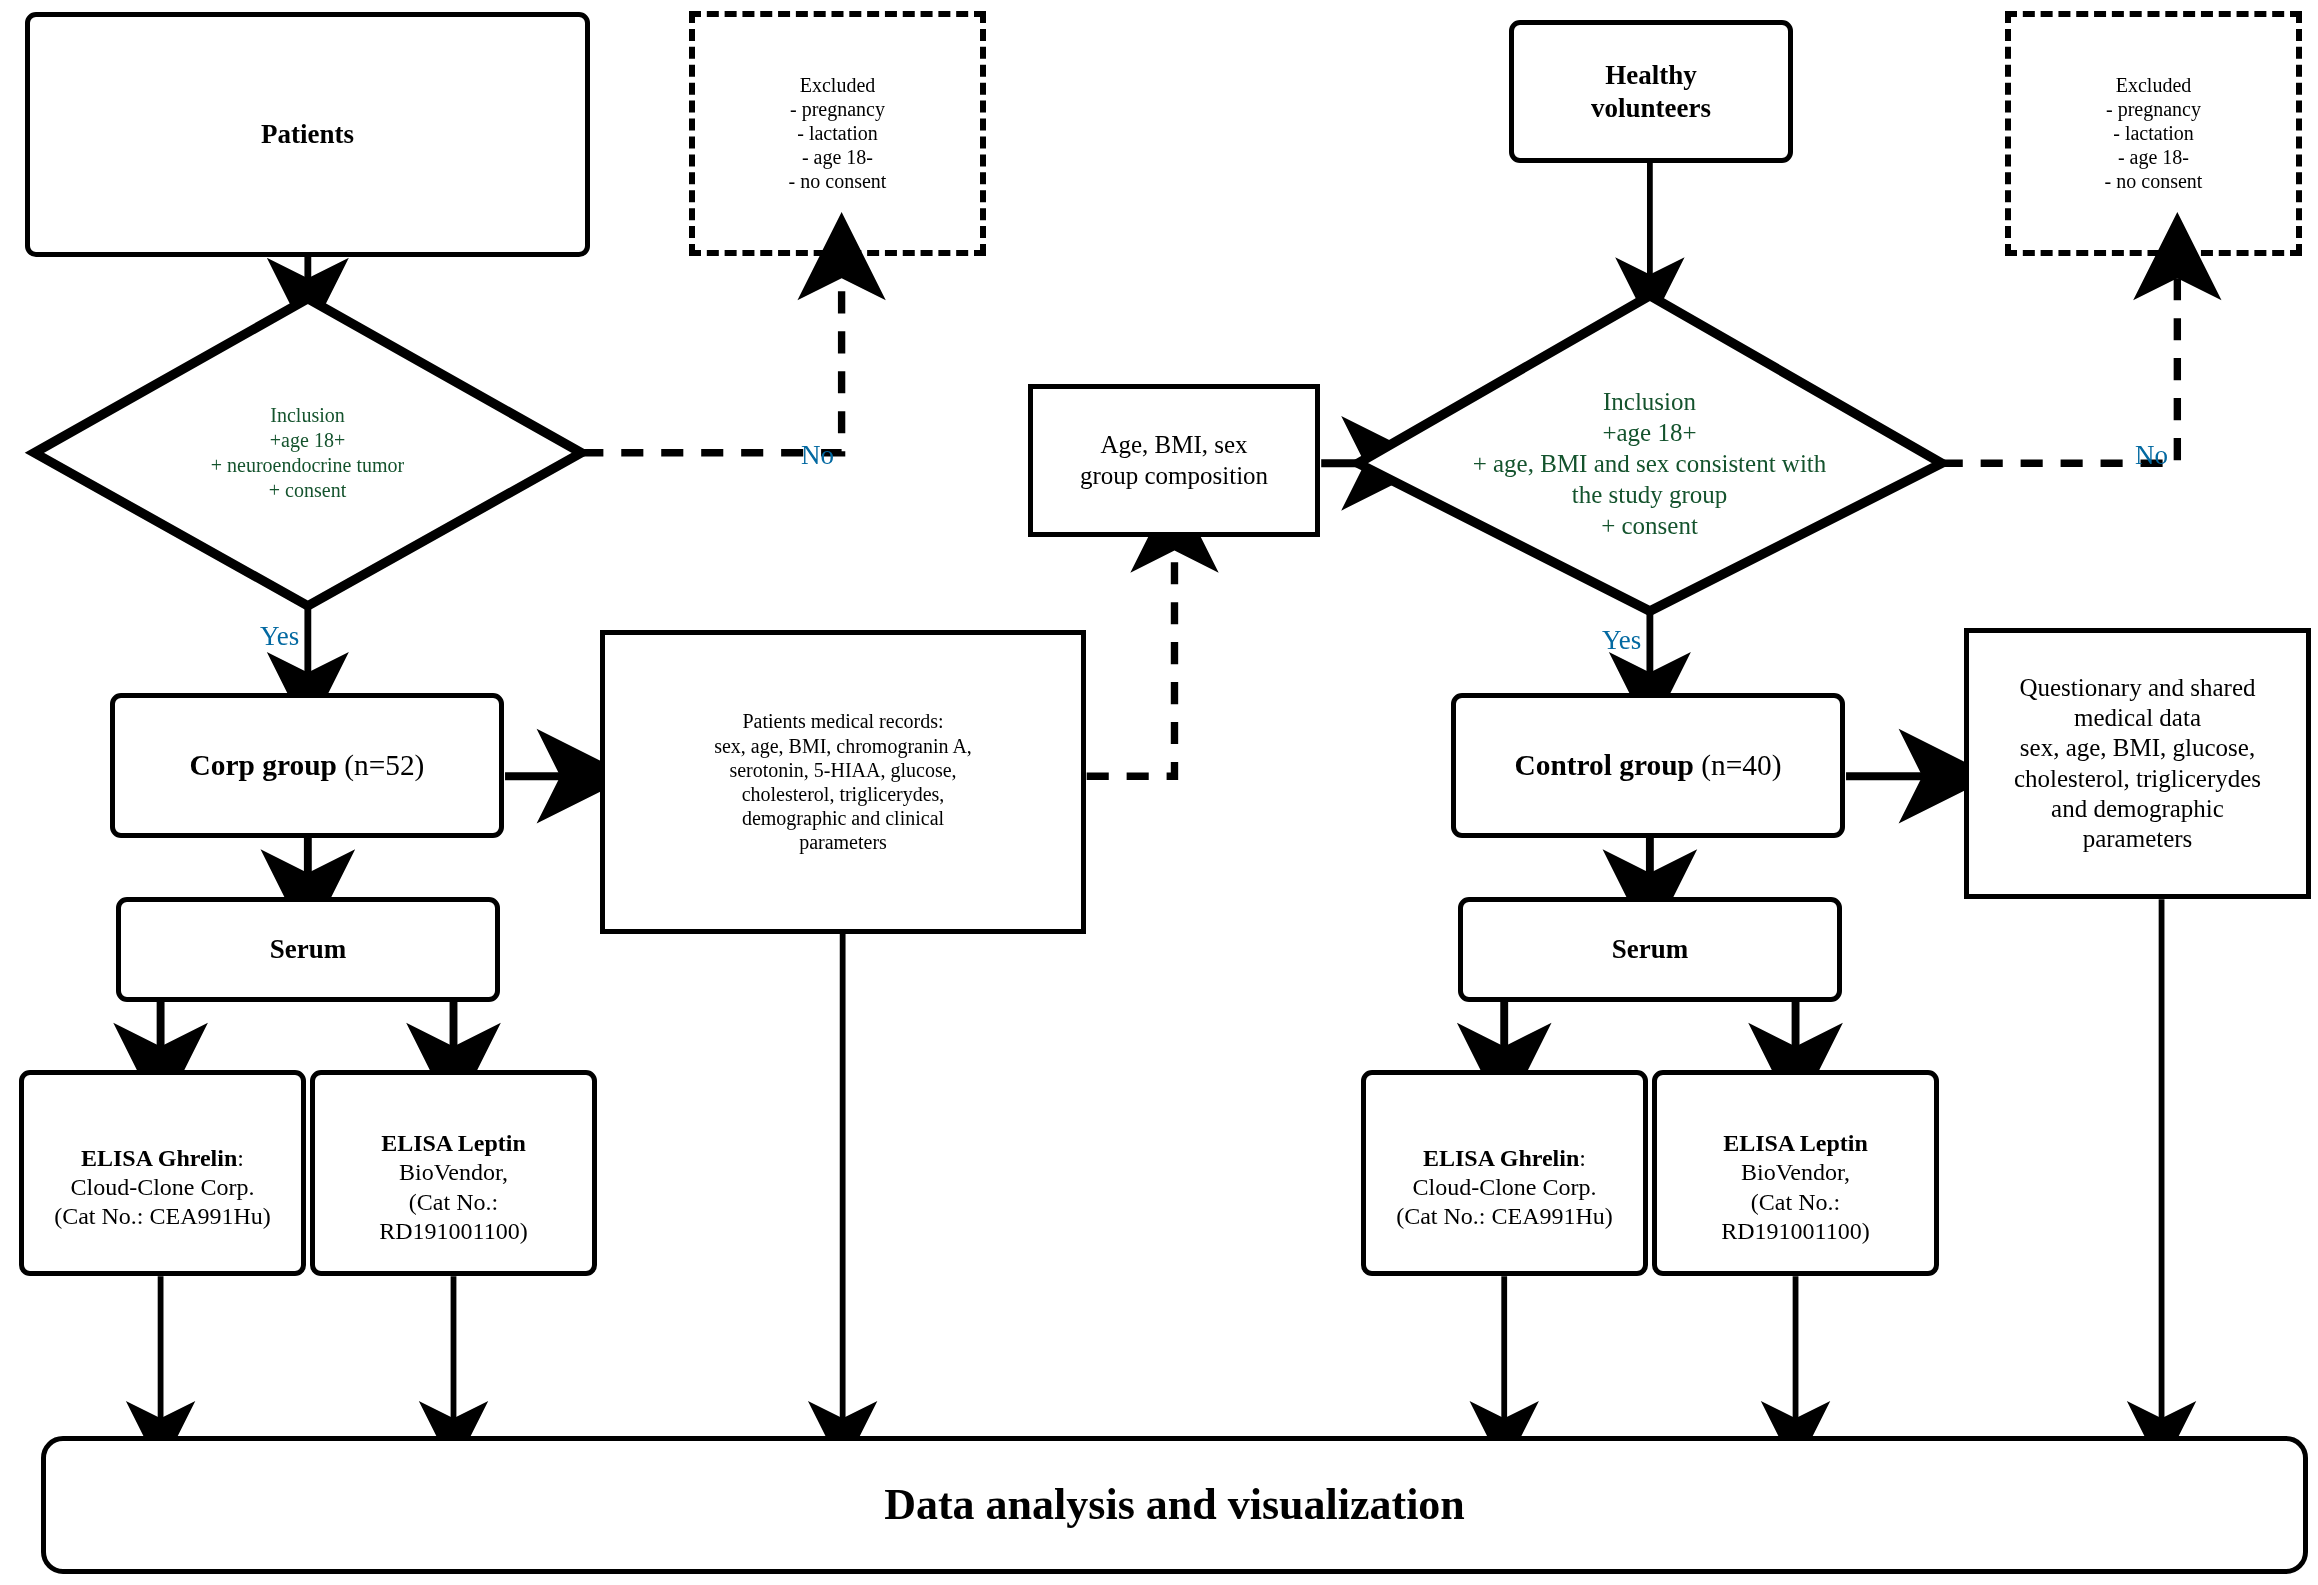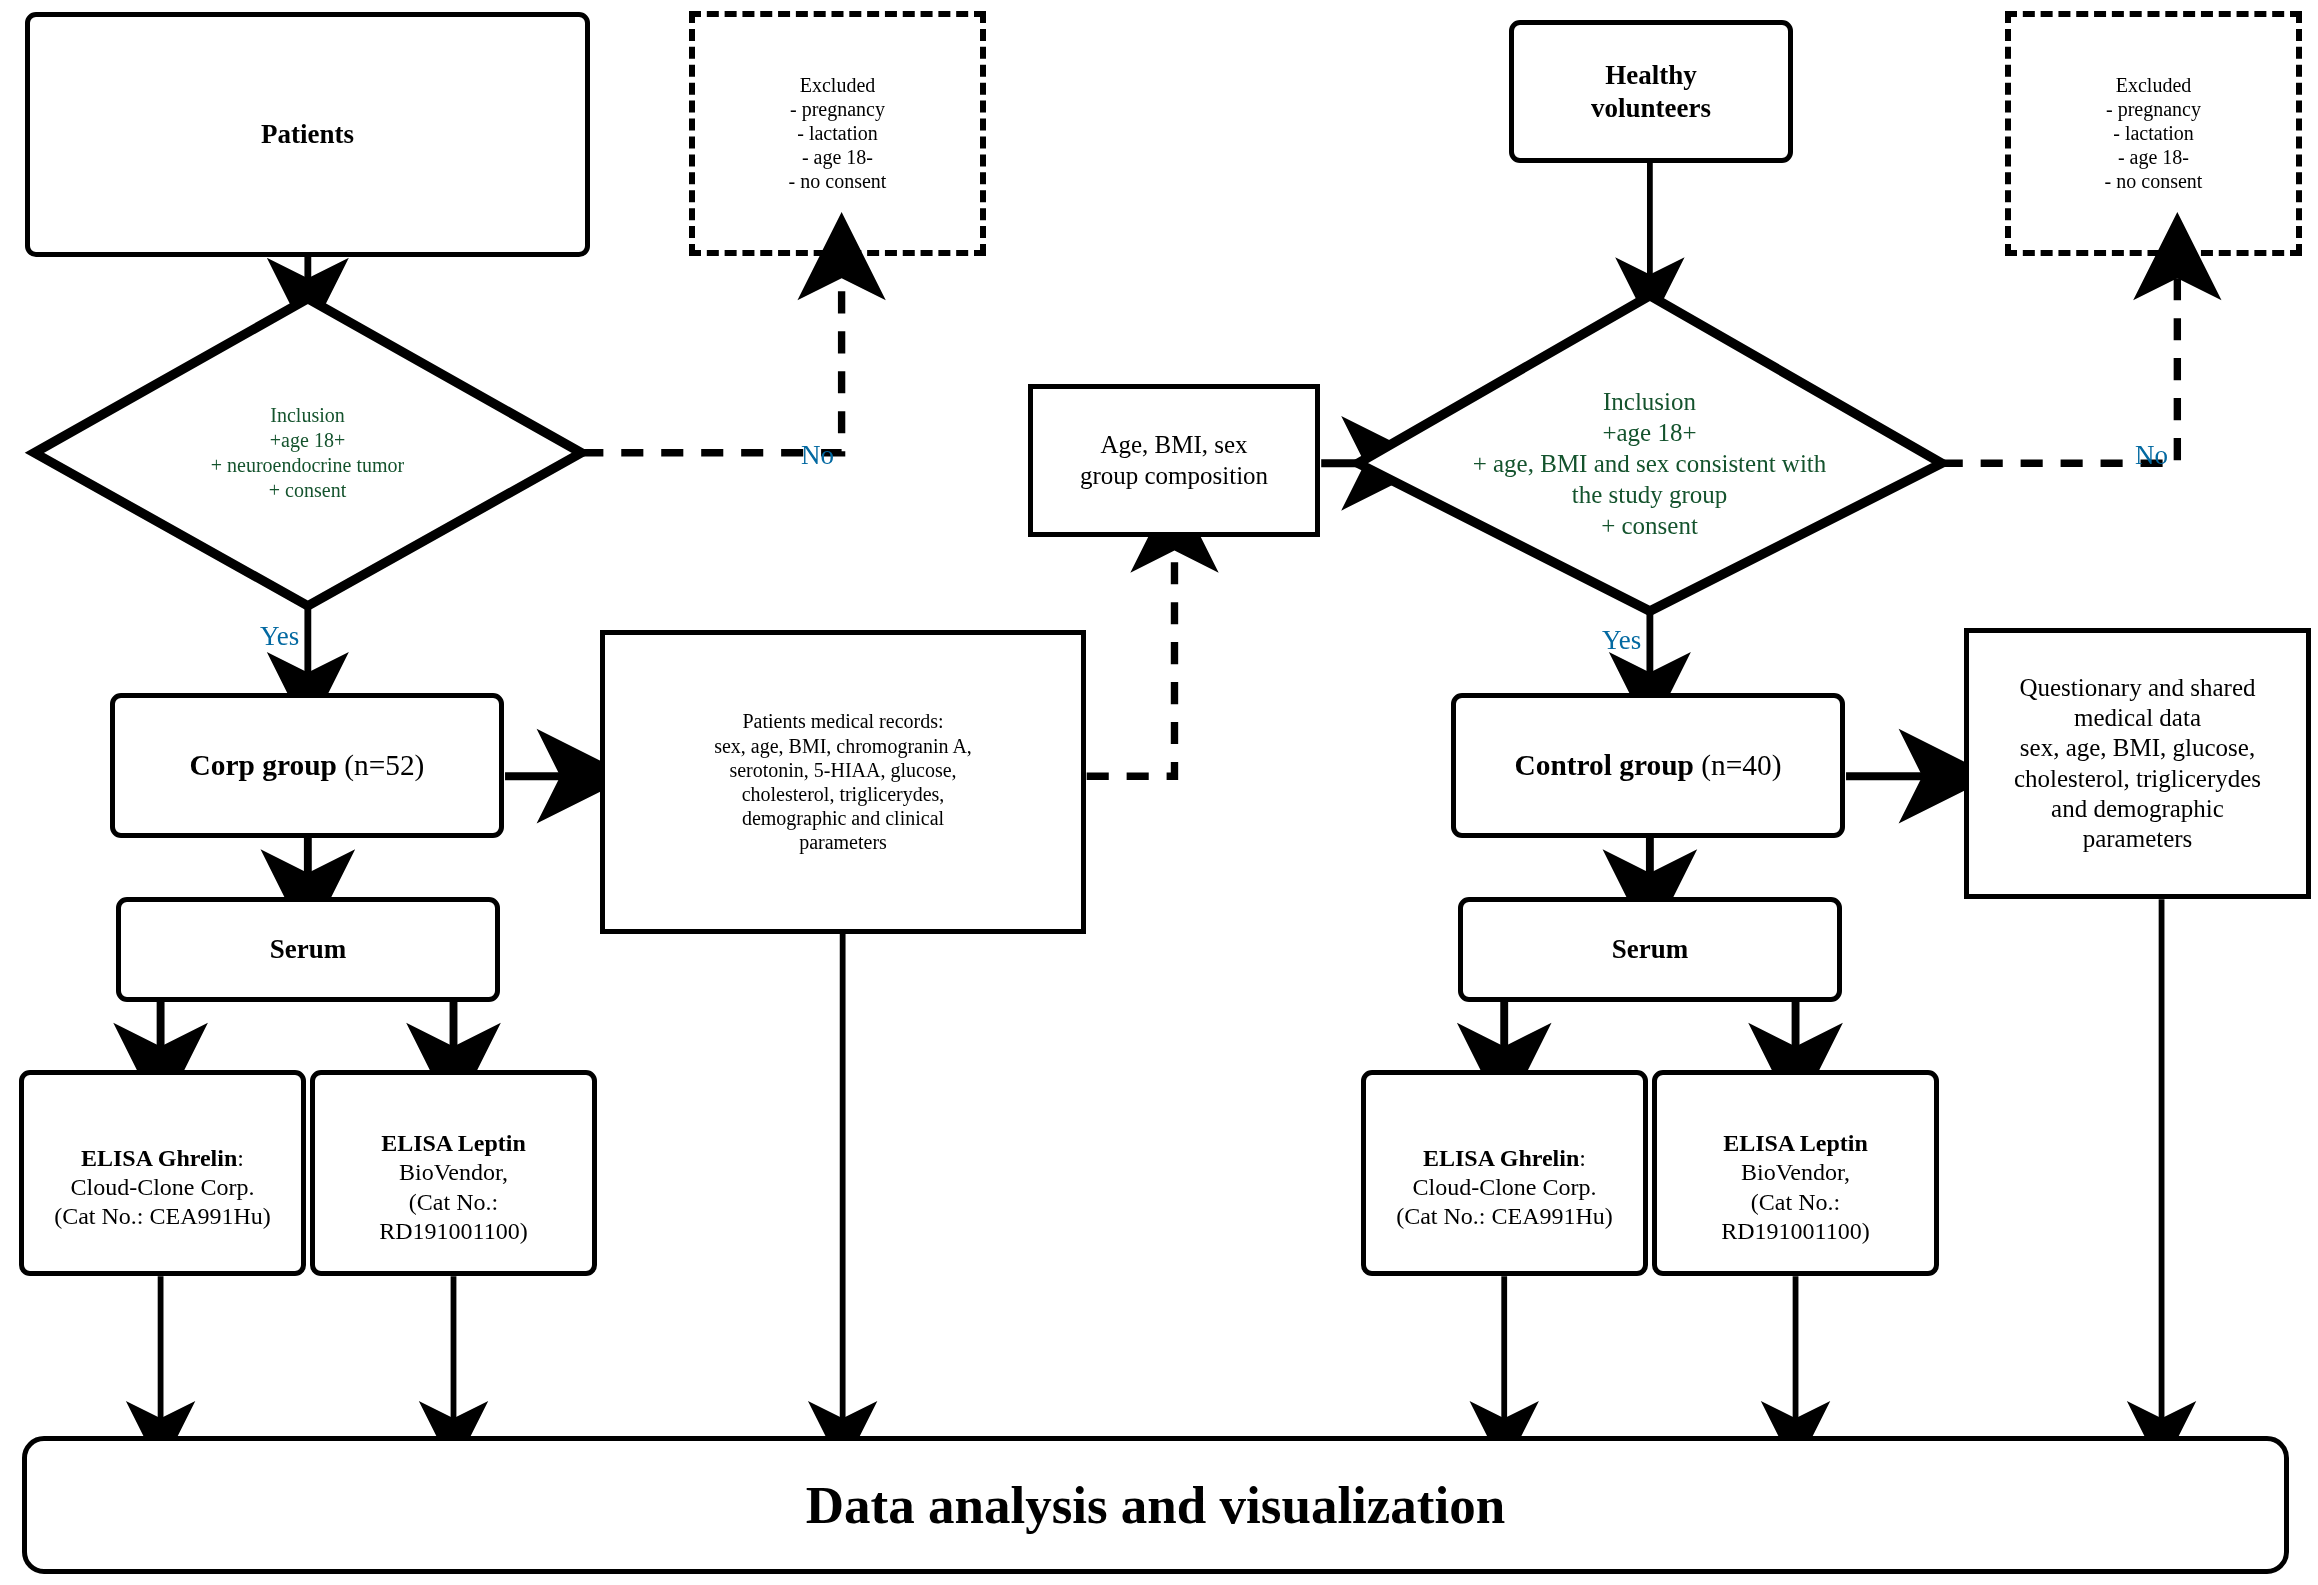--- a/index.html
+++ b/index.html
@@ -64,21 +64,21 @@
     text-align: center;
     color: #14532d;
     line-height: 1.24;
     white-space: pre-line;
   }
   .f46 { font-size: 24px; }
   .f48 { font-size: 25px; }
   .f50 { font-size: 20px; }
   .f52 { font-size: 27px; }
   .f56 { font-size: 29.4px; }
-  .f100 { font-size: 53px; }
+  .f100 { font-size: 44px; margin-left: 19px; }
 </style>
 </head>
 <body>
 
 <div id="stage">
 
   <svg class="layer" viewBox="0 0 4409 3014">
     <defs>
       <marker id="arrowSolid" markerWidth="16" markerHeight="16" refX="8" refY="8" orient="auto" markerUnits="strokeWidth">
         <path d="M1,1 L15,8 L1,15 L4.5,8 Z" fill="#000"></path>

